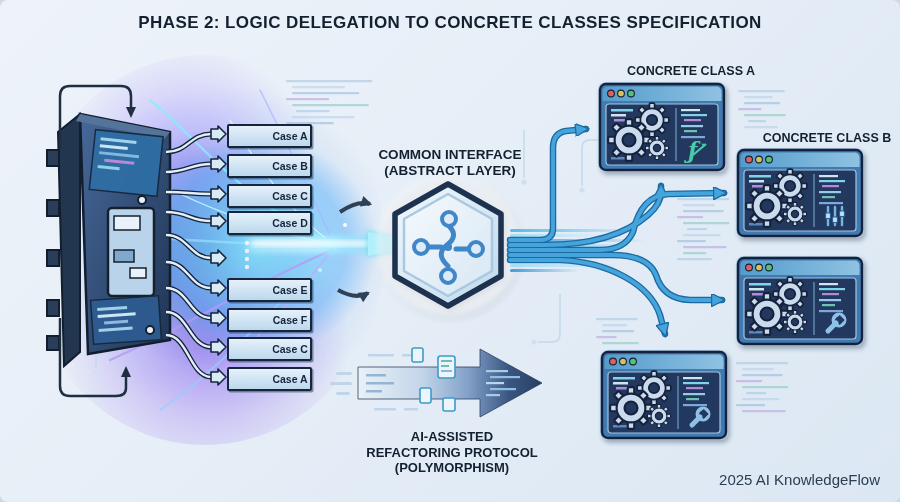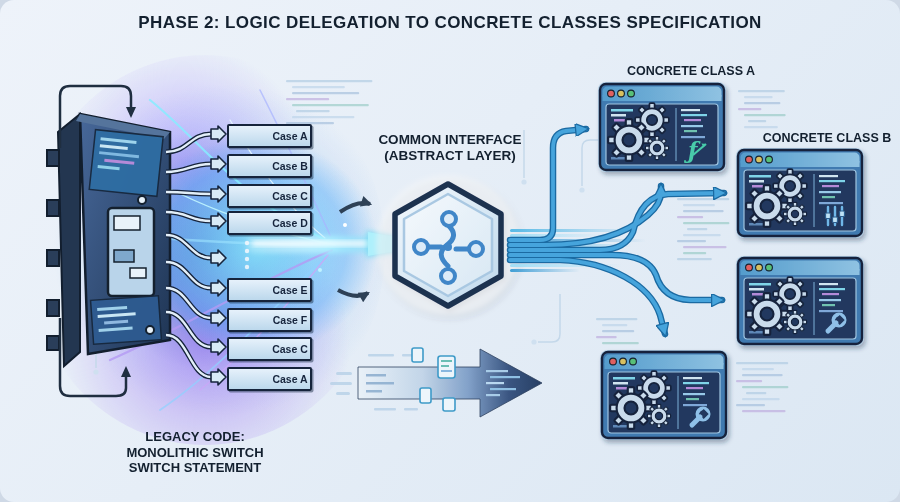--- a/index.html
+++ b/index.html
@@ -1,29 +1,29 @@
 <!DOCTYPE html>
 <html><head>
 <meta charset="utf-8">
 <style>
   html,body{margin:0;padding:0;background:#cfd9e6;}
-  .canvas{position:relative;width:900px;height:502px;overflow:hidden;border-radius:14px;
+  .canvas{position:relative;width:900px;height:502px;overflow:hidden;border-radius:8px;
     background:linear-gradient(135deg,#eef3fa 0%,#e6eef7 45%,#dbe7f3 100%);
     font-family:"Liberation Sans",sans-serif;}
   .aura{position:absolute;left:25px;top:55px;width:360px;height:390px;border-radius:50%;
     background:
       radial-gradient(ellipse 46% 38% at 64% 49%, rgba(130,235,255,.80), rgba(70,170,250,.38) 55%, transparent 74%),
       radial-gradient(ellipse 50% 44% at 44% 28%, rgba(150,120,255,.50), transparent 70%),
       radial-gradient(ellipse 56% 50% at 50% 74%, rgba(140,90,240,.55), transparent 72%),
       radial-gradient(ellipse 42% 44% at 50% 50%, rgba(20,80,140,.55), transparent 70%),
       radial-gradient(ellipse 62% 56% at 55% 50%, rgba(60,140,240,.42), transparent 76%);}
   svg.art{position:absolute;left:0;top:0;z-index:2;}
   .lbl{position:absolute;z-index:3;font-weight:bold;color:#13202f;text-align:center;white-space:pre-line;}
   .title{left:0;right:0;top:13px;font-size:17px;letter-spacing:.4px;}
-  .iface{left:348px;top:132px;width:204px;font-size:13.5px;line-height:16px;}
+  .iface{left:348px;top:147px;width:204px;font-size:13.5px;line-height:16px;}
   .cap{font-size:13px;line-height:15.5px;}
   .clabel{font-size:12.5px;margin-left:27px;}
   .credit{position:absolute;z-index:3;right:20px;top:471px;font-size:15px;color:#2c3e52;font-weight:normal;}
   .casebox{position:absolute;z-index:3;left:227px;width:40px;height:20px;display:flex;align-items:center;justify-content:center;
     background:linear-gradient(#e6f1fb,#bcd8ec);border:2px solid #16243c;border-radius:2px;
     font-size:10.5px;font-weight:bold;color:#16243c;box-shadow:1.5px 1.5px 0 rgba(15,35,60,.45);padding-left:41px;}
 </style>
 </head>
 <body>
 
@@ -418,16 +418,17 @@
   <div class="casebox" style="top:184px">Case C</div>
   <div class="casebox" style="top:211px">Case D</div>
   <div class="casebox" style="top:278px">Case E</div>
   <div class="casebox" style="top:308px">Case F</div>
   <div class="casebox" style="top:337px">Case C</div>
   <div class="casebox" style="top:367px">Case A</div>
 
   <div class="lbl clabel" style="left:596px;top:64px;width:136px">CONCRETE CLASS A</div>
   <div class="lbl clabel" style="left:732px;top:131px;width:136px">CONCRETE CLASS B</div>
 
-  <div class="lbl cap" style="left:95px;top:429px;width:200px">LEGACY CODE:
-MONOLITHIC SWITCH
-SWITCH STATEMENT</div>
+  <div class="lbl cap" style="left:352px;top:429px;width:200px">AI-ASSISTED
+REFACTORING PROTOCOL
+(POLYMORPHISM)</div>
+  <div class="credit">2025 AI KnowledgeFlow</div>
 </div>
 
 </body></html>

